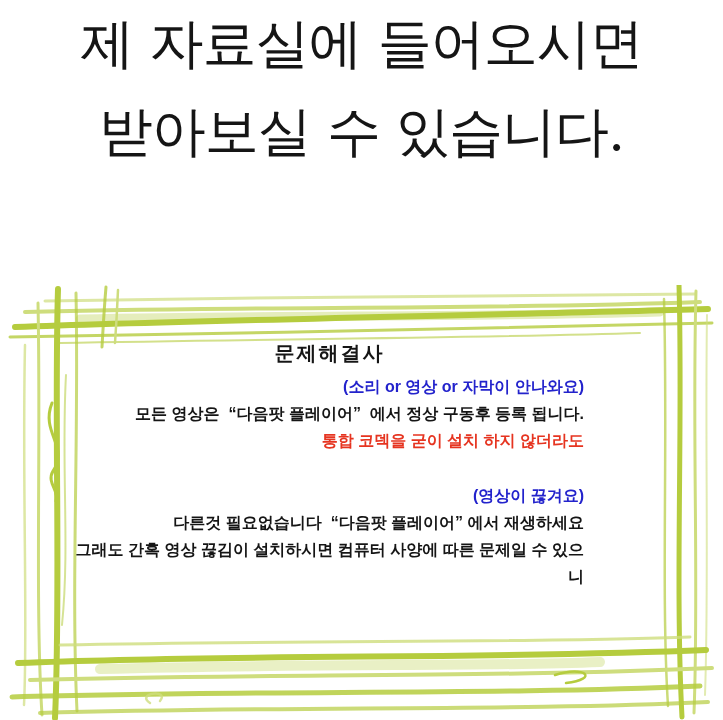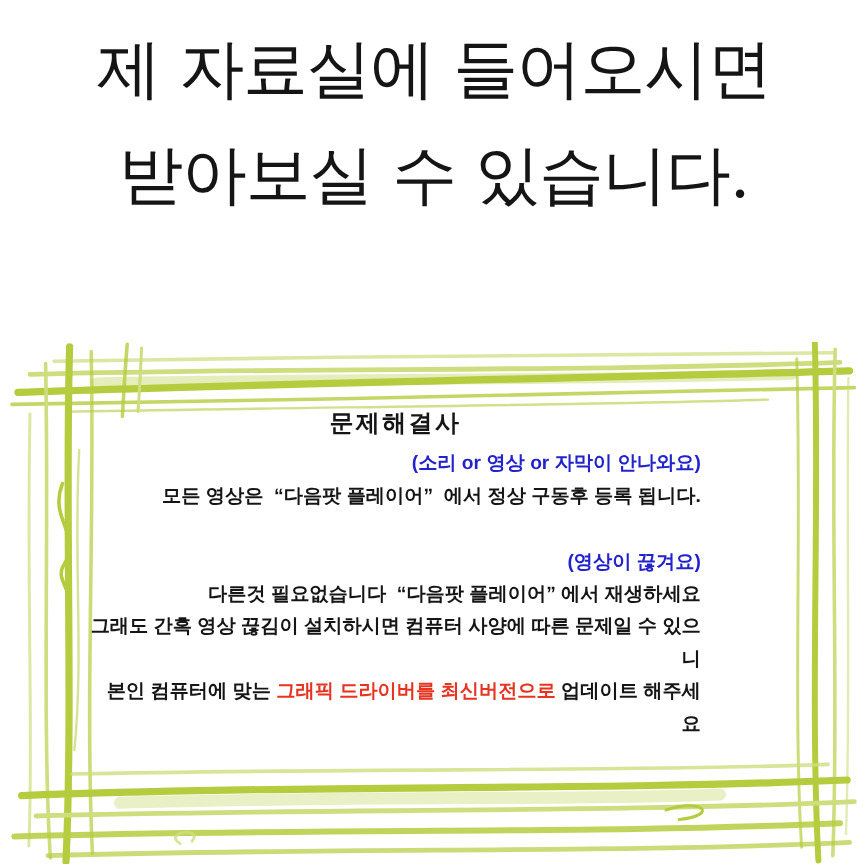--- a/index.html
+++ b/index.html
@@ -6,21 +6,21 @@
   body{
     width:723px;height:720px;overflow:hidden;
     font-family:"Liberation Sans",sans-serif;
     color:var(--ink,#111);
   }
   .page{position:relative;width:723px;height:720px;background:#fff;}
 
   
   .top-banner{
     position:absolute;top:0;left:0;width:723px;
-    padding-top:14px;text-align:center;
+    text-align:center;
   }
   .hand-line{
     font-family:"DejaVu Serif",serif;
     font-size:54px;line-height:88px;font-weight:500;
     letter-spacing:-1px;white-space:nowrap;color:var(--ink);
   }
   .hand-blue{color:var(--blue);}
 
   
   .sketch-box{position:absolute;left:0;top:285px;width:639px;height:435px;}
@@ -83,20 +83,20 @@
       <path class="g2" stroke-width="3" opacity="0.8" d="M60,360 C300,355 540,358 690,352"></path>
       <path class="g1" stroke-width="2.5" d="M555,390 C585,380 600,394 566,398"></path>
       <path class="g2" stroke-width="2.5" opacity="0.8" d="M150,418 C135,408 170,404 160,416"></path>
     </svg>
 
     <div class="box-content">
       <div class="bc-title">문제해결사</div>
 
       <div class="bc-line blue">(소리 or 영상 or 자막이 안나와요)</div>
       <div class="bc-line">모든 영상은  “다음팟 플레이어”  에서 정상 구동후 등록 됩니다.</div>
+      <div class="bc-line red">통합 코덱을 굳이 설치 하지 않더라도</div>
 
       <div class="bc-line blue gap-top">(영상이 끊겨요)</div>
       <div class="bc-line">다른것 필요없습니다  “다음팟 플레이어” 에서 재생하세요</div>
       <div class="bc-line">그래도 간혹 영상 끊김이 설치하시면 컴퓨터 사양에 따른 문제일 수 있으니</div>
-      <div class="bc-line"><span>본인 컴퓨터에 맞는 </span><span class="red">그래픽 드라이버를 최신버전으로</span><span> 업데이트 해주세요</span></div>
     </div>
   </div>
 </div>
 
 </body></html>

